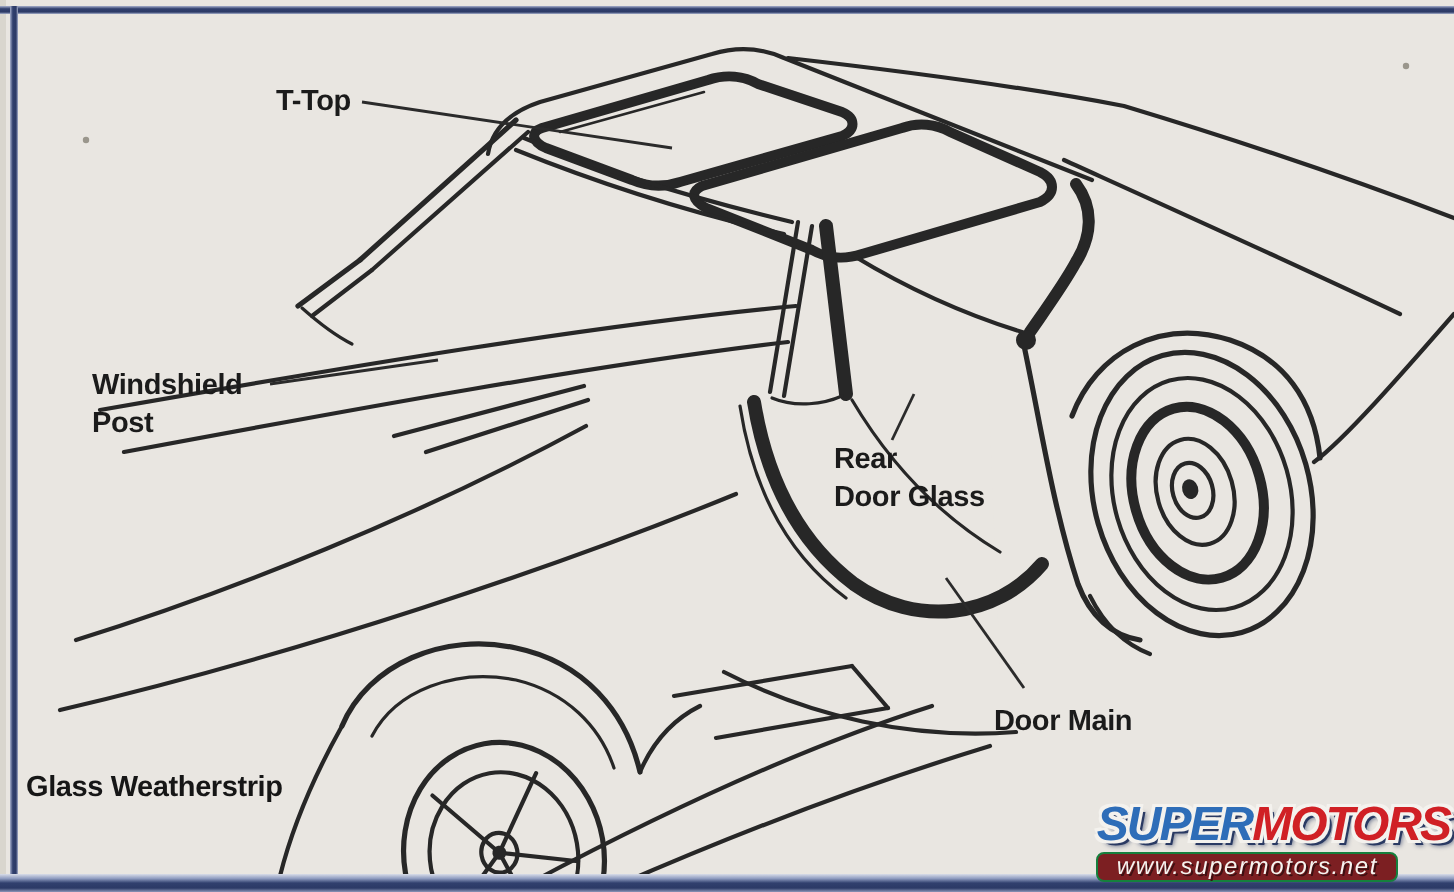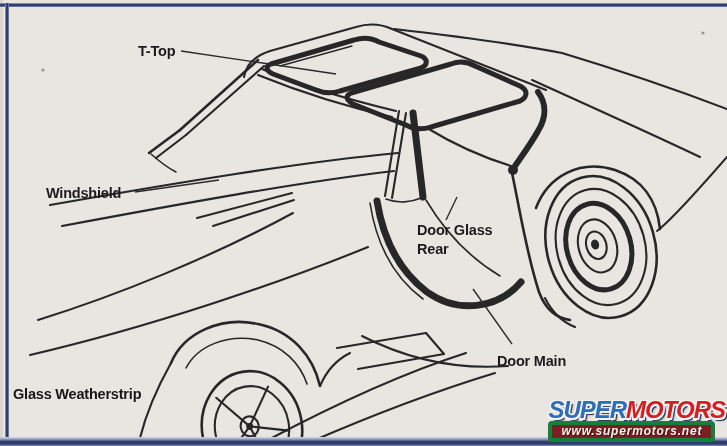--- a/index.html
+++ b/index.html
@@ -31,22 +31,22 @@
   .caption{position:absolute;left:13px;top:383px;color:#161616;font-weight:700;
     font-size:14.5px;line-height:22px;letter-spacing:-0.2px;}
 
   .watermark{position:absolute;right:2px;bottom:4px;text-align:left;z-index:5;}
   .wm-main{font-style:italic;font-weight:700;font-size:24px;letter-spacing:-1px;line-height:22px;
     text-shadow:-1.5px -1.5px 0 #f4f2ee,1.5px -1.5px 0 #f4f2ee,-1.5px 1.5px 0 #f4f2ee,1.5px 1.5px 0 #f4f2ee,
       2.5px 2.5px 0 #2a3a63,3px 3px 2px rgba(30,45,90,.55);}
   .wm-super{color:#2e6db8;}
   .wm-motors{color:#d02025;}
   .wm-bar{display:inline-block;margin-top:-2px;background:#7c1f22;border-radius:4px;
-    padding:0 9px;border:4px solid #15803d;
-    color:#f6f3ef;font-style:italic;font-weight:700;font-size:12px;line-height:13px;
+    padding:0 9px;border:1px solid #15803d;
+    color:#f6f3ef;font-style:italic;font-weight:400;font-size:12px;line-height:13px;
     letter-spacing:.8px;text-shadow:1px 1px 0 #3d1012;}
 </style>
 </head>
 <body>
 
 <svg width="727" height="446" viewBox="0 0 727 446">
 
   <g>
     <circle class="speck" cx="43" cy="70" r="1.6"></circle>
     <circle class="speck" cx="703" cy="33" r="1.6"></circle>
@@ -146,25 +146,26 @@
     <path class="leader" d="M135,192 L219,180"></path>
     <path class="leader" d="M446,220 L457,197"></path>
     <path class="leader" d="M512,344 L473,289"></path>
   </g>
 </svg>
 
 <div class="lbl" style="left:138px;top:42px;text-align:right;">T-Top</div>
 
 <div class="lbl" style="left:46px;top:184px;">
   <div>Windshield</div>
+  <div>Post</div>
 </div>
 
 <div class="lbl" style="left:417px;top:221px;">
+  <div>Rear</div>
   <div>Door Glass</div>
-  <div>Rear</div>
 </div>
 
 <div class="lbl" style="left:497px;top:352px;">Door Main</div>
 
 <div class="caption">
   <div>Glass Weatherstrip</div>
 </div>
 
 <div class="edge-paper-shadow"></div>
 <div class="edge-top"></div>

